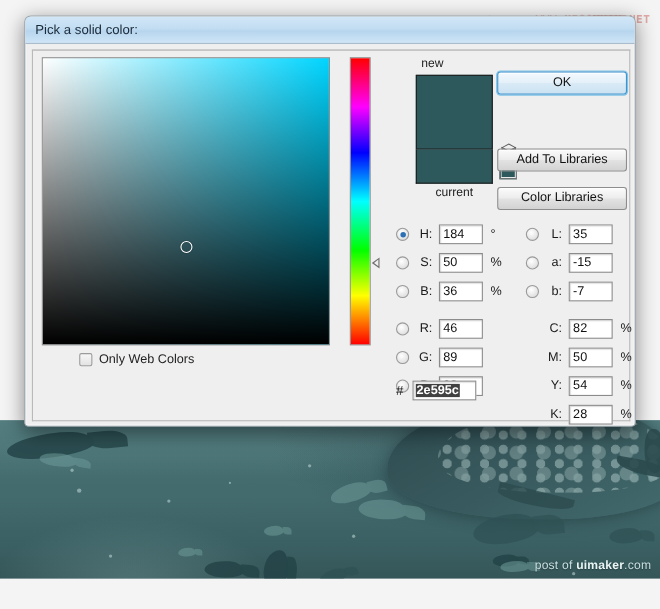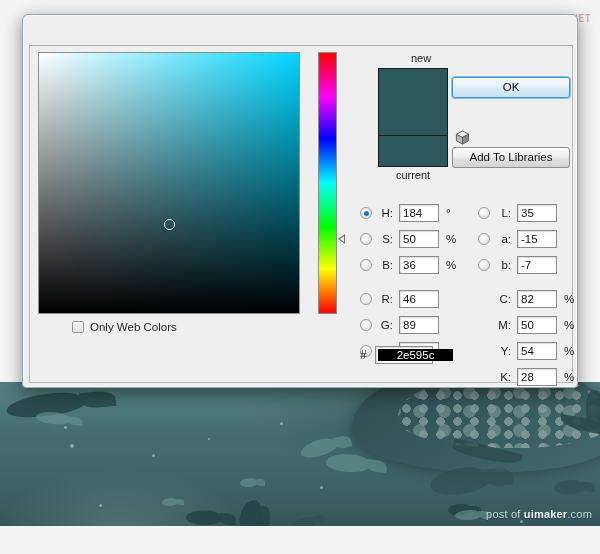--- a/index.html
+++ b/index.html
@@ -226,21 +226,21 @@
     border-radius: 2px;
   }
 
   
   .pv-label {
     position: absolute;
     font-size: 11px; color: #222;
     text-align: center;
     width: 70px;
   }
-  #lbl-new     { left: 356px; top: 6px; }
+  #lbl-new     { left: 328px; top: 6px; }
   #lbl-current { left: 348px; top: 123px; }
   #sw-new {
     position: absolute;
     left: 348px; top: 22px;
     width: 70px; height: 68px;
     border: 1px solid #1d1d1d;
     background: #2e595c;
   }
   #sw-current {
     position: absolute;
@@ -273,21 +273,20 @@
     width: 118px; height: 21px;
     font-size: 11.5px;
     color: #111;
     background: linear-gradient(to bottom, #fbfbfb 0%, #ececec 48%, #e2e2e2 52%, #d2d2d2 100%);
     border: 1px solid #8d8d8d;
     border-radius: 3px;
     text-align: center;
     line-height: 19px;
     cursor: pointer;
     box-shadow: inset 0 1px 0 rgba(255,255,255,.8);
-    margin-top: 12px;
   }
   #btn-ok {
     top: 19px;
     border: 1px solid #3f94cf;
     box-shadow: 0 0 0 1px #7fc3e8, inset 0 1px 0 rgba(255,255,255,.9);
     background: linear-gradient(to bottom, #f3f9fd 0%, #e4f0f9 48%, #d9eaf6 52%, #cbe2f2 100%);
   }
   #btn-cancel         { top: 54px; }
   #btn-add-swatches   { top: 89px; }
   #btn-color-lib      { top: 124px; }
@@ -356,23 +355,24 @@
     width: 58px; height: 18px;
     border: 1px solid #8b8b8b;
     background: #ffffff;
     box-shadow: inset 1px 1px 1px rgba(0,0,0,.14);
     font-size: 11.5px;
     line-height: 16px;
     padding: 0 2px;
     cursor: text;
   }
   #hex-input span {
-    background: #000000;
+    background: #404040;
     color: #ffffff;
-    padding: 0 19px;
+    padding: 0 1px;
+    font-weight: bold;
   }
 </style>
 </head>
 <body>
 
 <div id="desktop">
 
   <div id="wallpaper">
     <div class="hazeband" style="top:0;height:54px;"></div>
 
@@ -415,20 +415,23 @@
 
     <div class="wm-uimaker"><span>post of </span><b>uimaker</b><span>.com</span></div>
   </div>
 
   <div class="wm-top cn">PS设计教程网</div>
   <div class="wm-top url">WWW.MISSYUAN.NET</div>
   <div class="close-btn"></div>
 
   <div id="dialog">
 
+    <div id="titlebar">
+      <div class="tt">Pick a solid color:</div>
+    </div>
 
     <div id="dialog-body">
 
       <div id="field-wrap">
         <div id="field"></div>
         <div id="field-cursor"></div>
       </div>
 
       <div id="hue-wrap">
         <div id="hue"></div>
@@ -447,20 +450,21 @@
 
       <svg id="cube-icon" viewBox="0 0 16 16">
         <polygon points="8,1 14.5,4.5 8,8 1.5,4.5" fill="#f0f0f0" stroke="#5f5f5f" stroke-width="1"></polygon>
         <polygon points="1.5,4.5 8,8 8,15 1.5,11.5" fill="#b9b9b9" stroke="#5f5f5f" stroke-width="1"></polygon>
         <polygon points="14.5,4.5 8,8 8,15 14.5,11.5" fill="#888888" stroke="#5f5f5f" stroke-width="1"></polygon>
       </svg>
       <div id="alt-swatch"></div>
 
       <div class="btn" id="btn-ok">OK</div>
       <div class="btn" id="btn-add-swatches">Add To Libraries</div>
+      <div class="btn" id="btn-color-lib">Color Libraries</div>
 
       <div class="num-row" style="left:330px; top:157px;">
         <span class="radio on"></span>
         <span class="nlabel">H:</span>
         <div class="ninput">184</div>
         <span class="unit">°</span>
       </div>
       <div class="num-row" style="left:330px; top:183px;">
         <span class="radio"></span>
         <span class="nlabel">S:</span>

